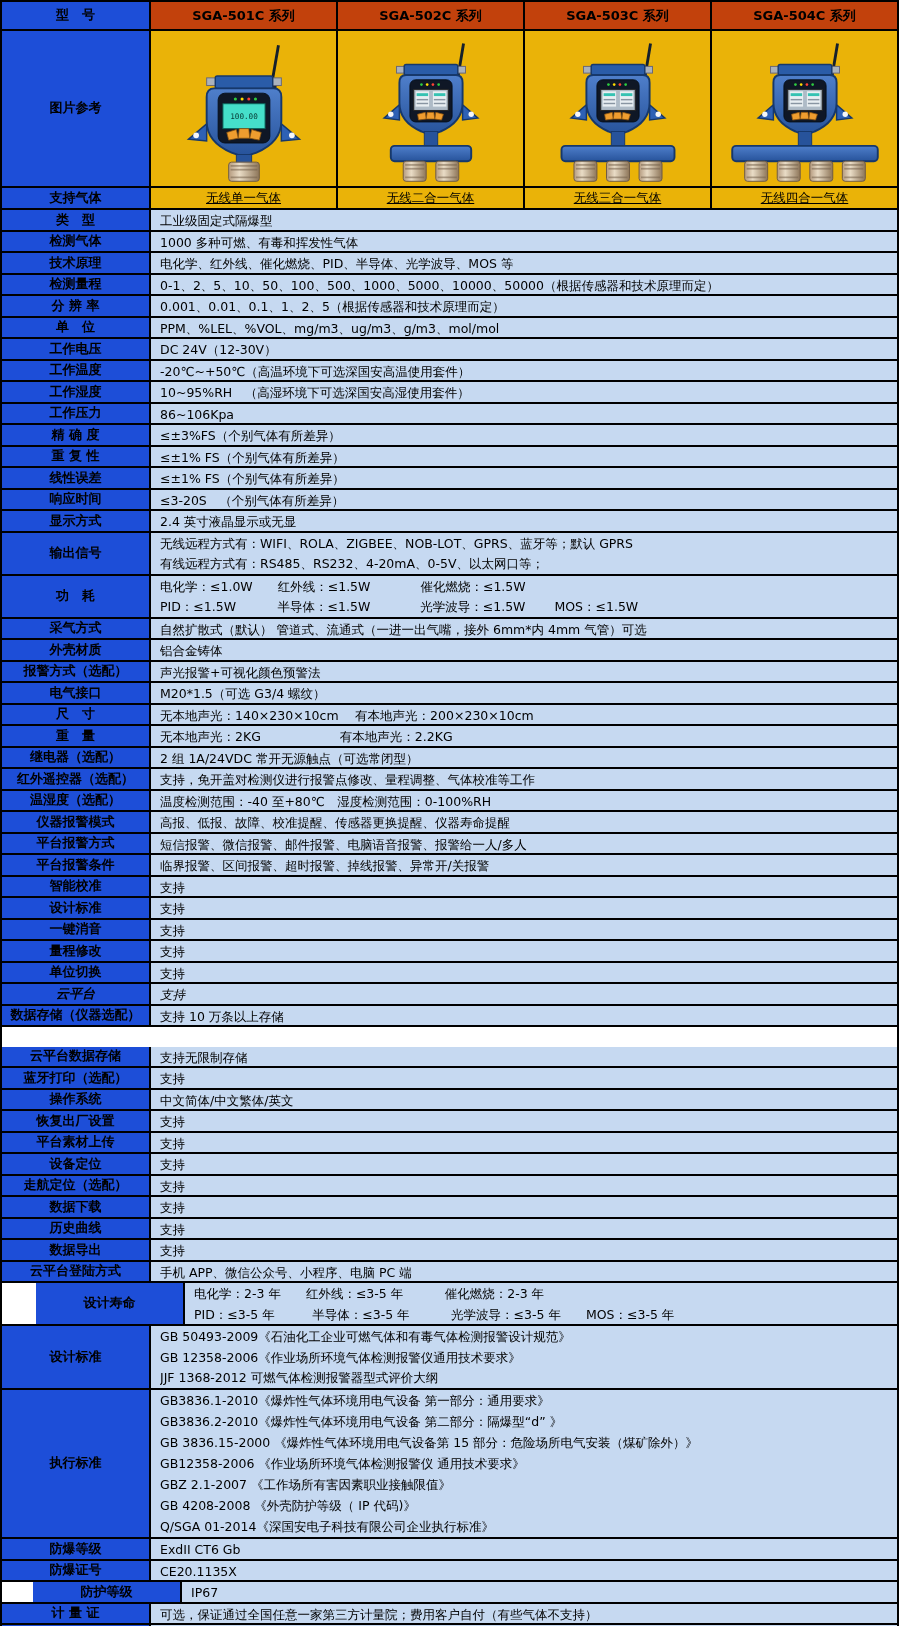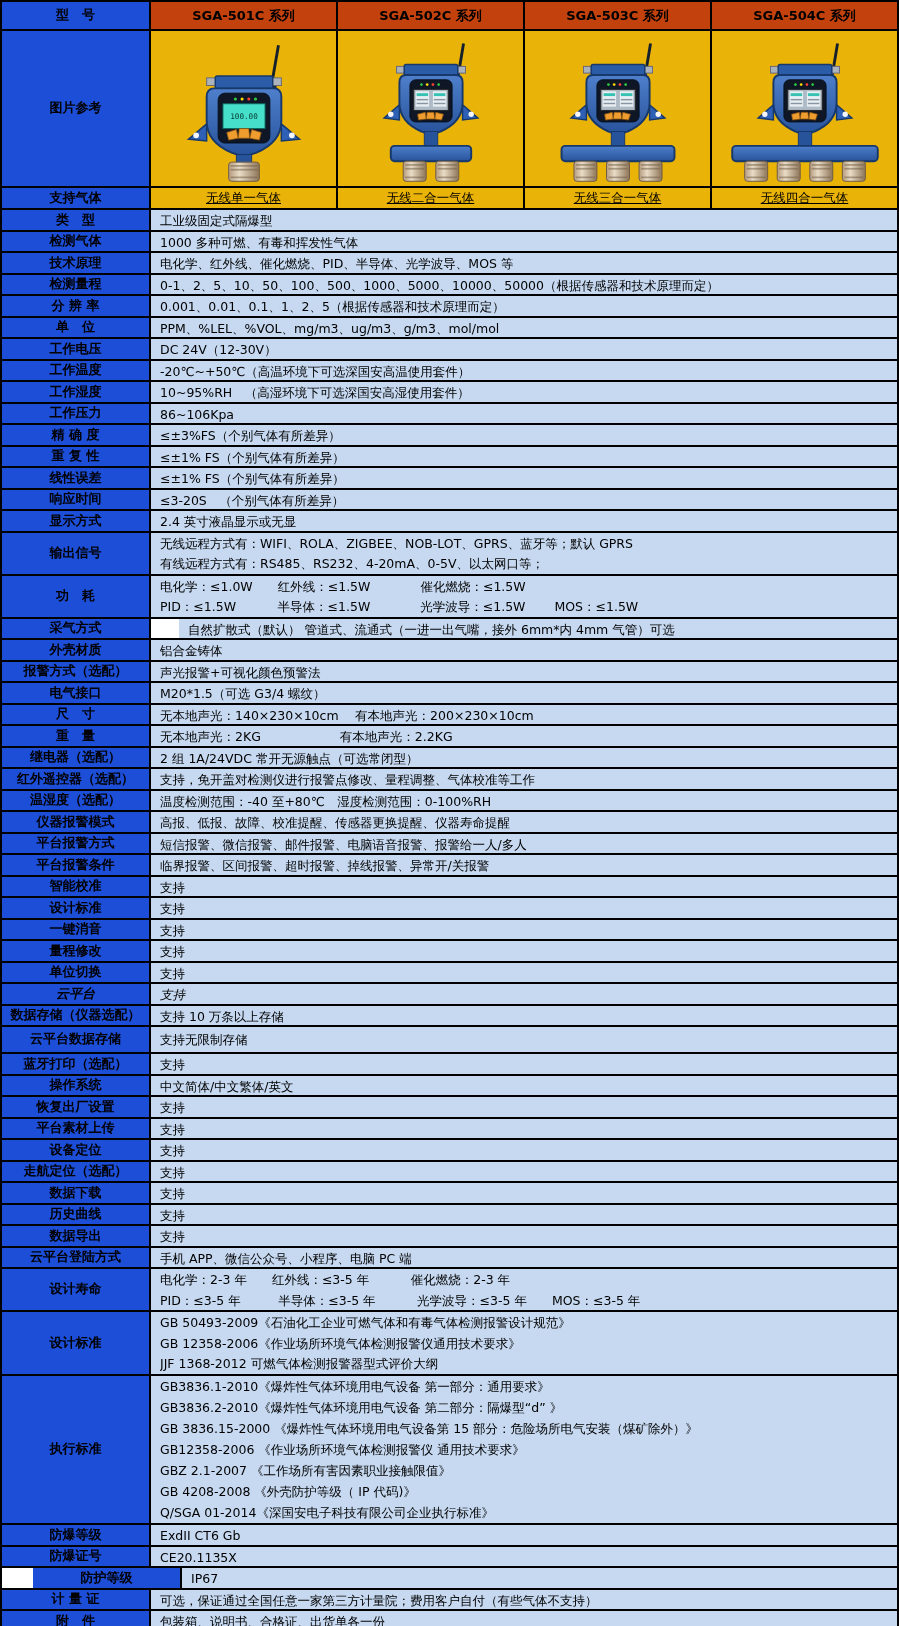--- a/index.html
+++ b/index.html
@@ -368,21 +368,21 @@
           <div class="ln">有线远程方式有：RS485、RS232、4-20mA、0-5V、以太网口等；</div>
         </div>
       </div>
       <div class="row" style="height: 43px;">
         <div class="lbl">功　耗</div>
         <div class="val">
           <div class="ln">电化学：≤1.0W　　红外线：≤1.5W　　　　催化燃烧：≤1.5W</div>
           <div class="ln">PID：≤1.5W　　　 半导体：≤1.5W　　　　光学波导：≤1.5W　　 MOS：≤1.5W</div>
         </div>
       </div>
-      <div class="row" style="height: 21.5px; gap: 28px;">
+      <div class="row" style="height: 21.5px;">
         <div class="lbl">采气方式</div>
         <div class="val">
           <div class="ln">自然扩散式（默认） 管道式、流通式（一进一出气嘴，接外 6mm*内 4mm 气管）可选</div>
         </div>
       </div>
       <div class="row" style="height: 21.5px;">
         <div class="lbl">外壳材质</div>
         <div class="val">
           <div class="ln">铝合金铸体</div>
         </div>
@@ -482,21 +482,21 @@
         <div class="val">
           <div class="ln">支持</div>
         </div>
       </div>
       <div class="row" style="height: 21.5px;">
         <div class="lbl">数据存储（仪器选配）</div>
         <div class="val">
           <div class="ln">支持 10 万条以上存储</div>
         </div>
       </div>
-      <div class="row" style="height: 27px;">
+      <div class="row" style="height: 21px; margin-top: 20px;">
         <div class="lbl">云平台数据存储</div>
         <div class="val">
           <div class="ln">支持无限制存储</div>
         </div>
       </div>
       <div class="row" style="height: 21.5px;">
         <div class="lbl">蓝牙打印（选配）</div>
         <div class="val">
           <div class="ln">支持</div>
         </div>
@@ -548,21 +548,21 @@
         <div class="val">
           <div class="ln">支持</div>
         </div>
       </div>
       <div class="row" style="height: 21.5px;">
         <div class="lbl">云平台登陆方式</div>
         <div class="val">
           <div class="ln">手机 APP、微信公众号、小程序、电脑 PC 端</div>
         </div>
       </div>
-      <div class="row" style="height: 43px;">
+      <div class="row" style="height: 43px; padding-left: 34px;">
         <div class="lbl">设计寿命</div>
         <div class="val">
           <div class="ln">电化学：2-3 年　　红外线：≤3-5 年　　　 催化燃烧：2-3 年</div>
           <div class="ln">PID：≤3-5 年　　　半导体：≤3-5 年　　　 光学波导：≤3-5 年　　MOS：≤3-5 年</div>
         </div>
       </div>
       <div class="row" style="height: 64px;">
         <div class="lbl">设计标准</div>
         <div class="val">
           <div class="ln">GB 50493-2009《石油化工企业可燃气体和有毒气体检测报警设计规范》</div>

